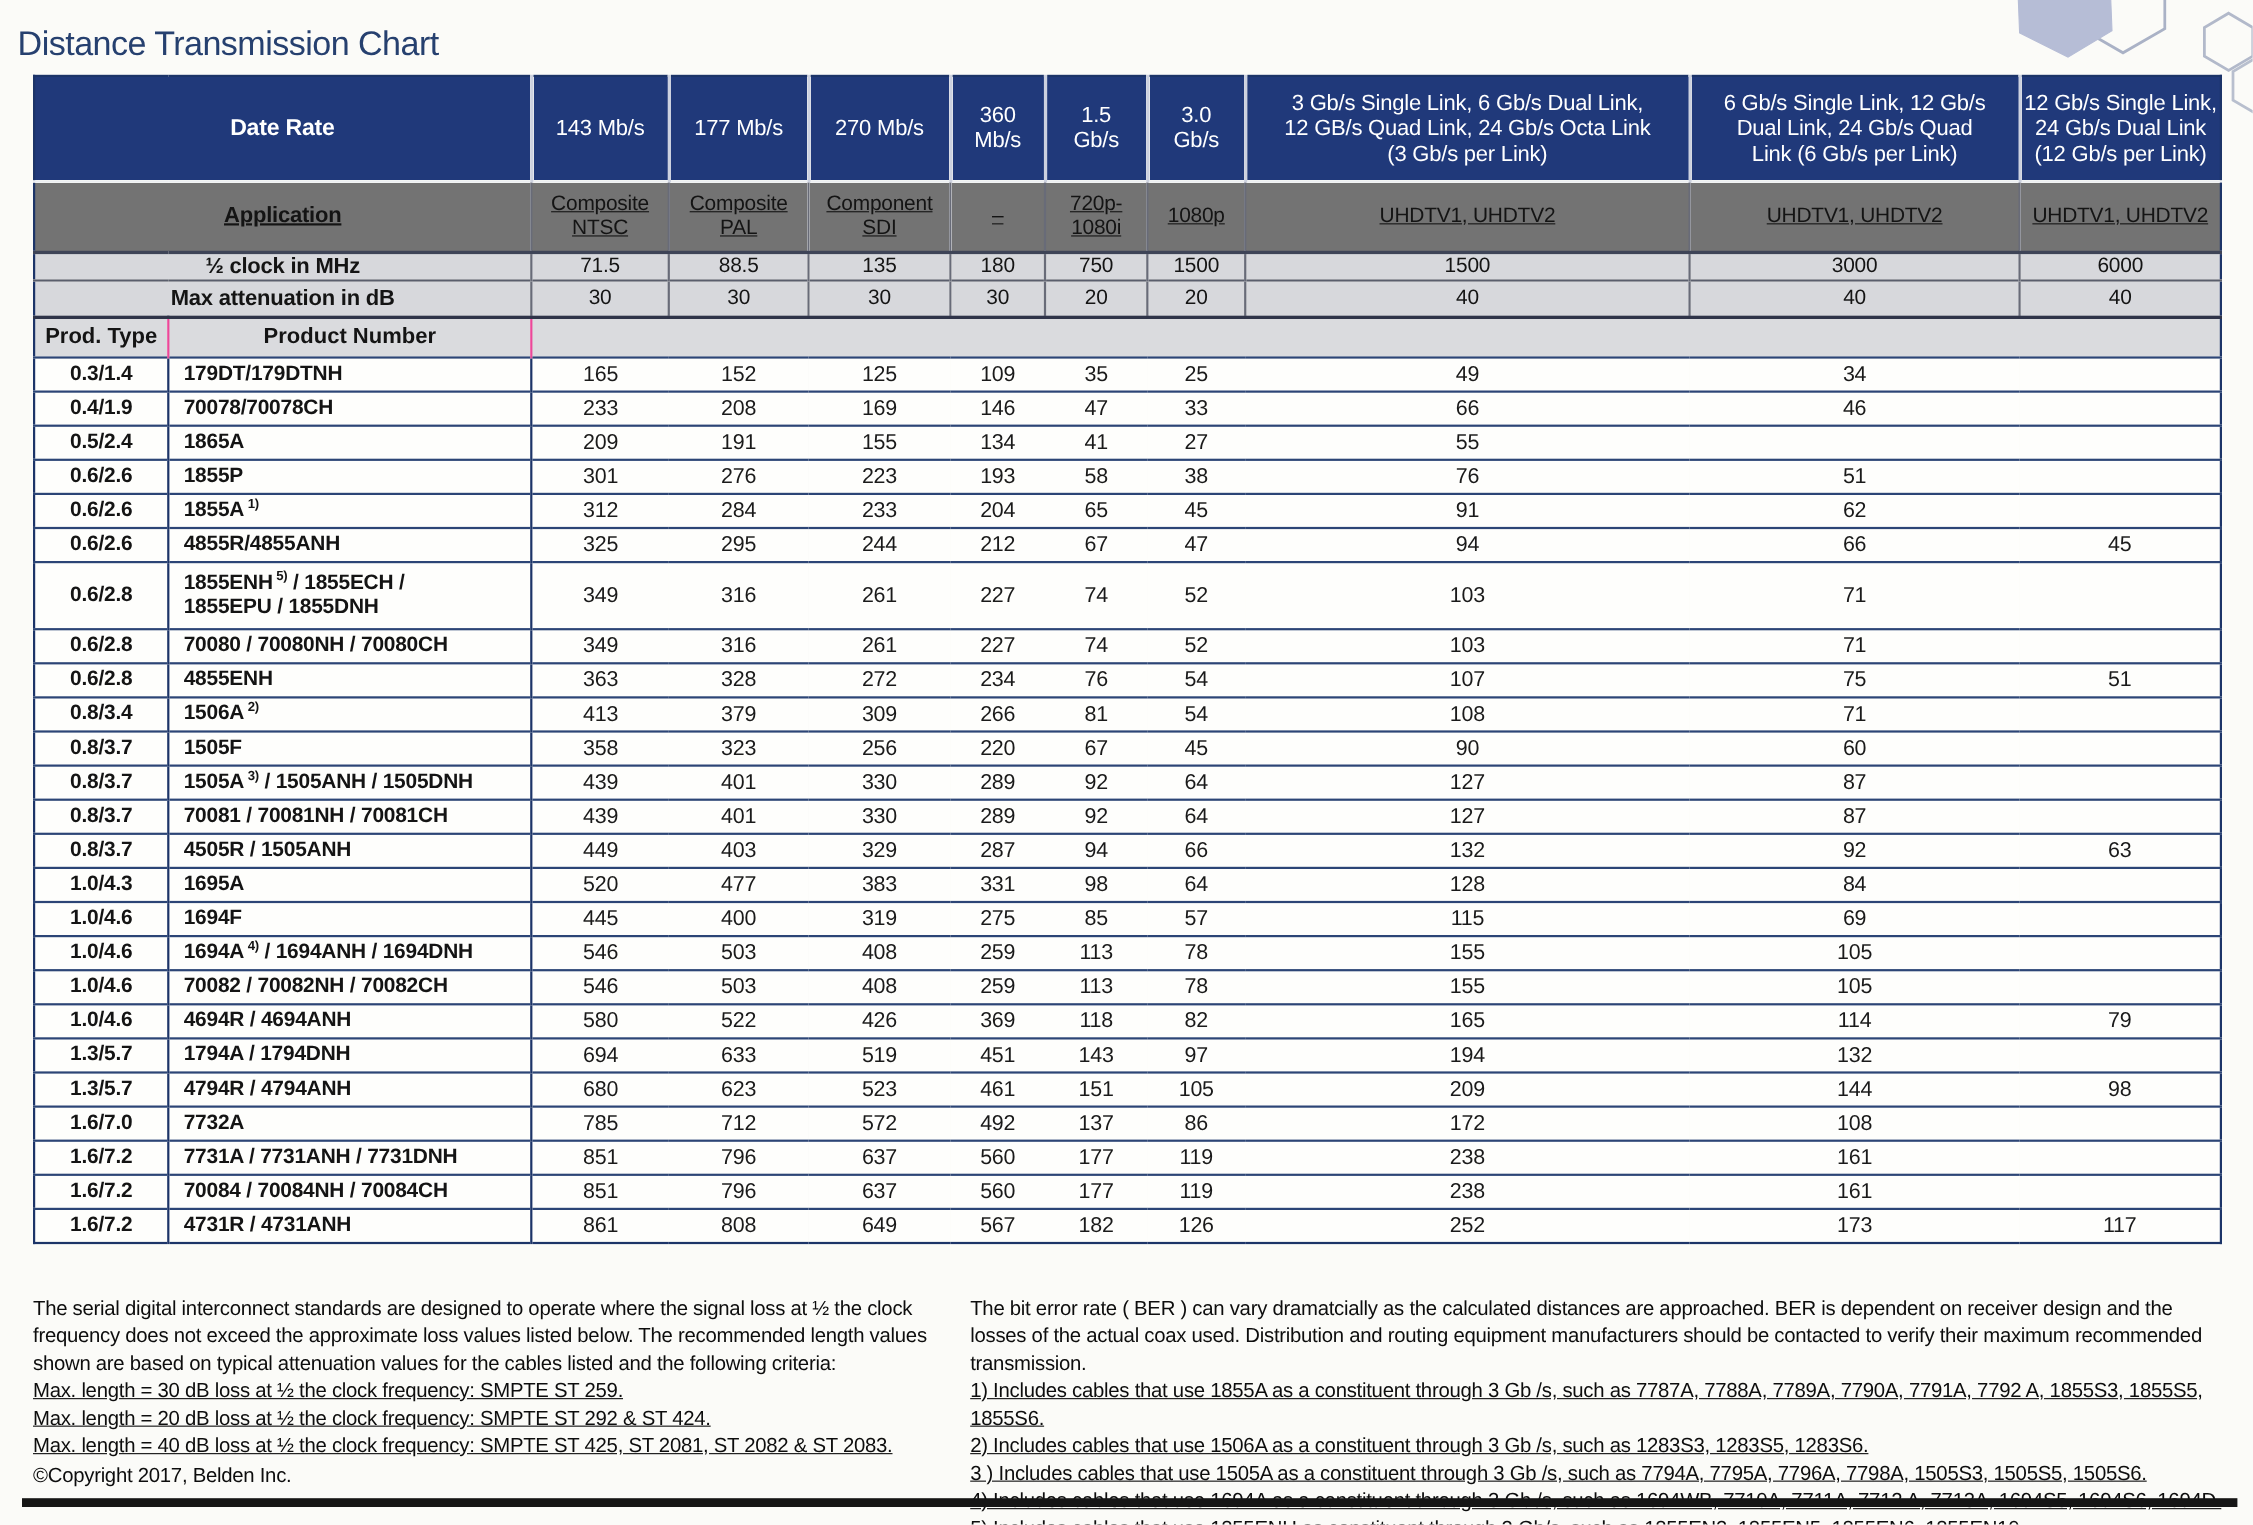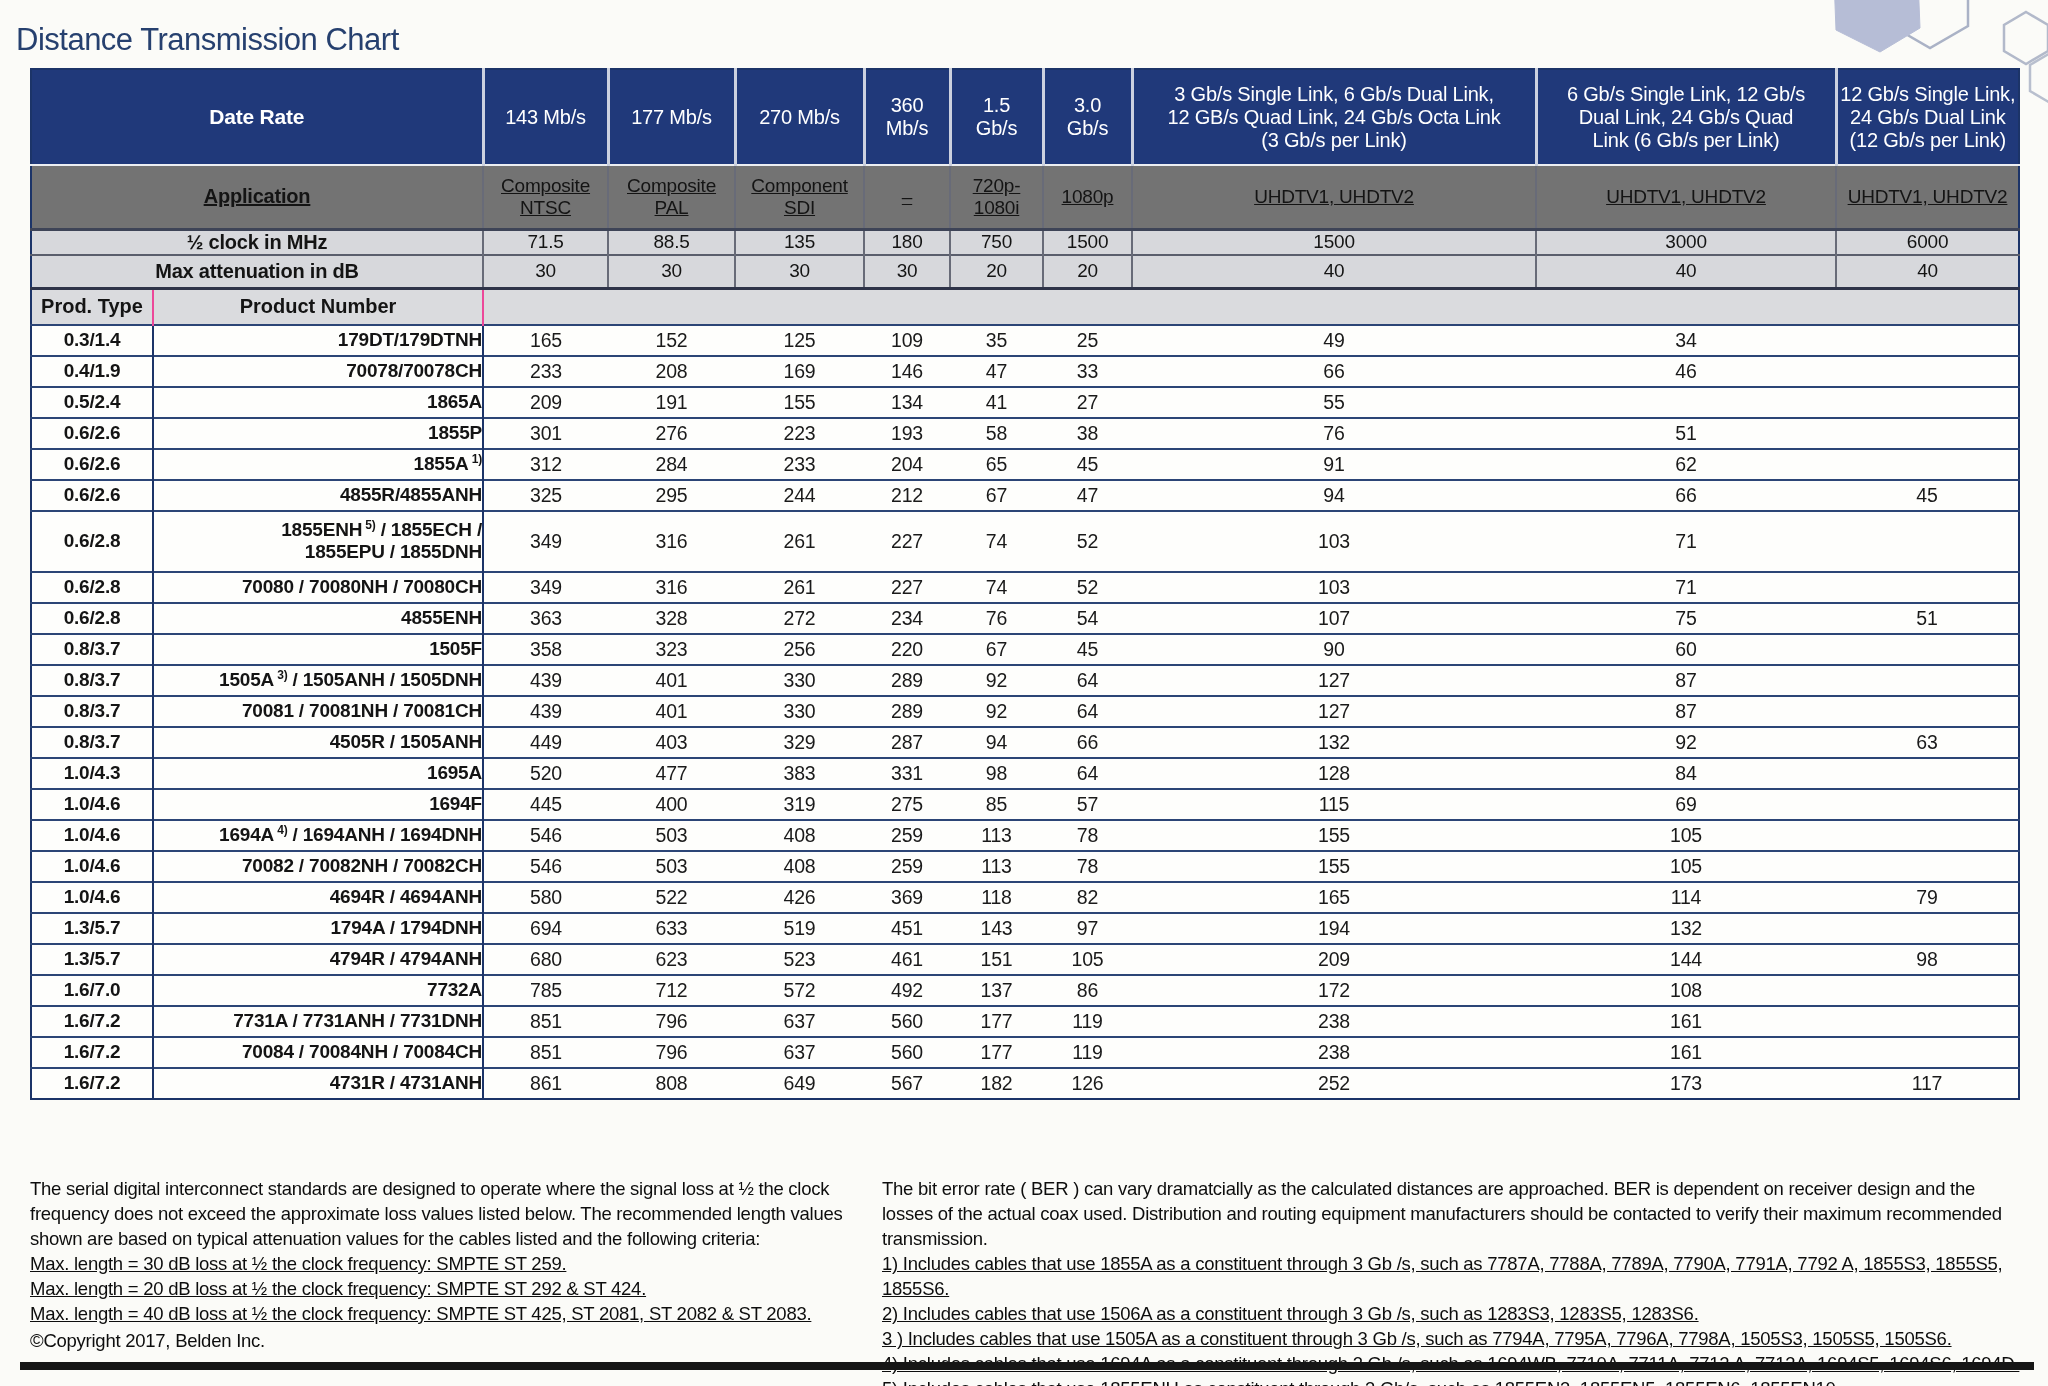--- a/index.html
+++ b/index.html
@@ -68,21 +68,21 @@
   tr.r-ptype th, tr.r-ptype td { background: #dadbde; font-size: 20px; font-weight: 700; }
   tr.r-ptype th { border-right: 2px solid #ec4899; }
   tr.r-ptype td { border-right: none; }
 
   
   tbody tr { height: 31px; border-top: 2px solid #2c4576; background: #fefefc; }
   tbody tr.tall { height: 61px; }
   tbody td { font-size: 19px; letter-spacing: -0.2px; }
   tbody td.c-type { font-weight: 700; border-right: 2px solid #1c3468; }
   tbody td.c-prod {
-    font-weight: 700; text-align: right; padding-left: 13px;
+    font-weight: 700; text-align: left; padding-left: 13px;
     border-right: 2px solid #1c3468; line-height: 1.15;
   }
   tbody td.c-prod sup { font-size: 12px; vertical-align: super; line-height: 0; }
   tbody td.c-val { font-weight: 400; color: #1a1a1a; font-size: 19.5px; }
 
   
   .footnotes {
     position: absolute; top: 1176px; left: 30px; width: 1992px;
     display: flex; gap: 30px;
     font-size: 18.5px; line-height: 25px; letter-spacing: -0.25px; color: #0d0d0d;
@@ -306,20 +306,33 @@
           <td class="c-val">328</td>
           <td class="c-val">272</td>
           <td class="c-val">234</td>
           <td class="c-val">76</td>
           <td class="c-val">54</td>
           <td class="c-val">107</td>
           <td class="c-val">75</td>
           <td class="c-val">51</td>
         </tr>
         <tr>
+          <td class="c-type">0.8/3.4</td>
+          <td class="c-prod">1506A<sup> 2)</sup></td>
+          <td class="c-val">413</td>
+          <td class="c-val">379</td>
+          <td class="c-val">309</td>
+          <td class="c-val">266</td>
+          <td class="c-val">81</td>
+          <td class="c-val">54</td>
+          <td class="c-val">108</td>
+          <td class="c-val">71</td>
+          <td class="c-val"></td>
+        </tr>
+        <tr>
           <td class="c-type">0.8/3.7</td>
           <td class="c-prod">1505F</td>
           <td class="c-val">358</td>
           <td class="c-val">323</td>
           <td class="c-val">256</td>
           <td class="c-val">220</td>
           <td class="c-val">67</td>
           <td class="c-val">45</td>
           <td class="c-val">90</td>
           <td class="c-val">60</td>

